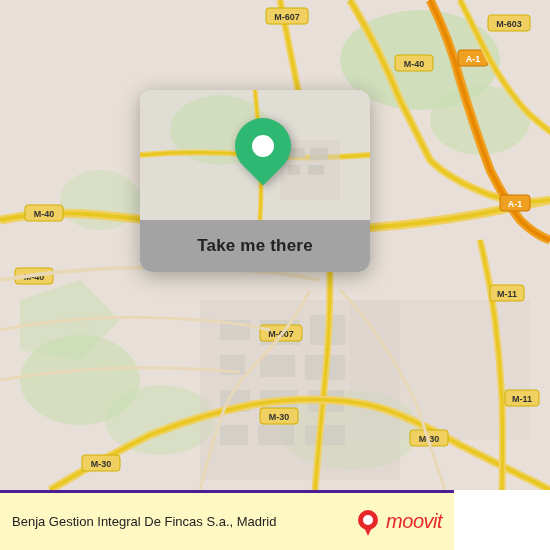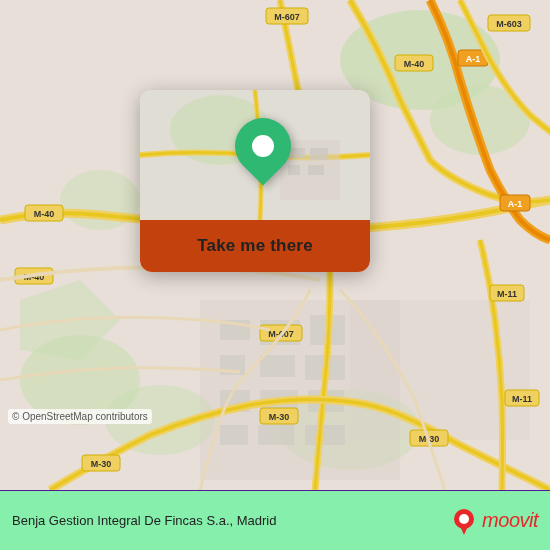--- a/index.html
+++ b/index.html
@@ -68,36 +68,36 @@
       width: 22px;
       height: 22px;
       background: white;
       border-radius: 50%;
       transform: rotate(45deg);
     }
 
     #take-me-there-btn {
       width: 100%;
       padding: 16px 20px;
-      background: #c2410c;
+      background: #a3a3a3;
       border: none;
       font-size: 17px;
       font-weight: 600;
       color: #222;
       cursor: pointer;
       text-align: center;
       letter-spacing: 0.2px;
     }
 
     
     #bottom-bar {
-      width: 550px;
+      width: 454px;
       height: 60px;
-      background: #86efac;
-      border-top: 1px solid #4c1d95;
+      background: #fef9c3;
+      border-top: 3px solid #4c1d95;
       display: flex;
       align-items: center;
       padding: 0 12px;
       gap: 10px;
       position: relative;
     }
 
     #place-name {
       font-size: 13px;
       color: #222;
@@ -231,23 +231,20 @@
     <path d="M0,280 Q60,270 120,268 Q180,266 240,270 Q280,272 320,280" stroke="#e8d8b8" stroke-width="4" fill="none"></path>
     <path d="M200,490 Q210,450 220,420 Q230,390 250,370 Q270,350 285,330 Q300,310 310,290" stroke="#e8d8b8" stroke-width="3" fill="none"></path>
     <path d="M340,290 Q360,310 380,340 Q400,370 415,400 Q425,430 435,460 Q440,475 445,490" stroke="#e8d8b8" stroke-width="3" fill="none"></path>
     <path d="M0,330 Q50,320 100,318 Q150,316 200,320 Q240,323 270,330" stroke="#e8d8b8" stroke-width="3" fill="none"></path>
     <path d="M0,380 Q60,370 120,368 Q180,367 240,372" stroke="#e8d8b8" stroke-width="3" fill="none"></path>
 
     <circle cx="300" cy="229" r="5" fill="#f0d060" stroke="#b8a000" stroke-width="1.5"></circle>
   </svg>
 
   
-  <div id="osm-attribution">
-    <span>© OpenStreetMap contributors</span>
-  </div>
 
   
   <div id="popup-card">
     <div id="popup-map-area">
 
       <svg width="230" height="130" viewBox="0 0 230 130">
         <rect width="230" height="130" fill="#e0ddd5"></rect>
         <ellipse cx="80" cy="40" rx="50" ry="35" fill="#c8ddb0" opacity="0.6"></ellipse>
         <path d="M0,65 Q60,60 115,65 Q170,70 230,65" stroke="#f0d060" stroke-width="6" fill="none"></path>
         <path d="M0,65 Q60,60 115,65 Q170,70 230,65" stroke="#e8c820" stroke-width="3" fill="none"></path>

